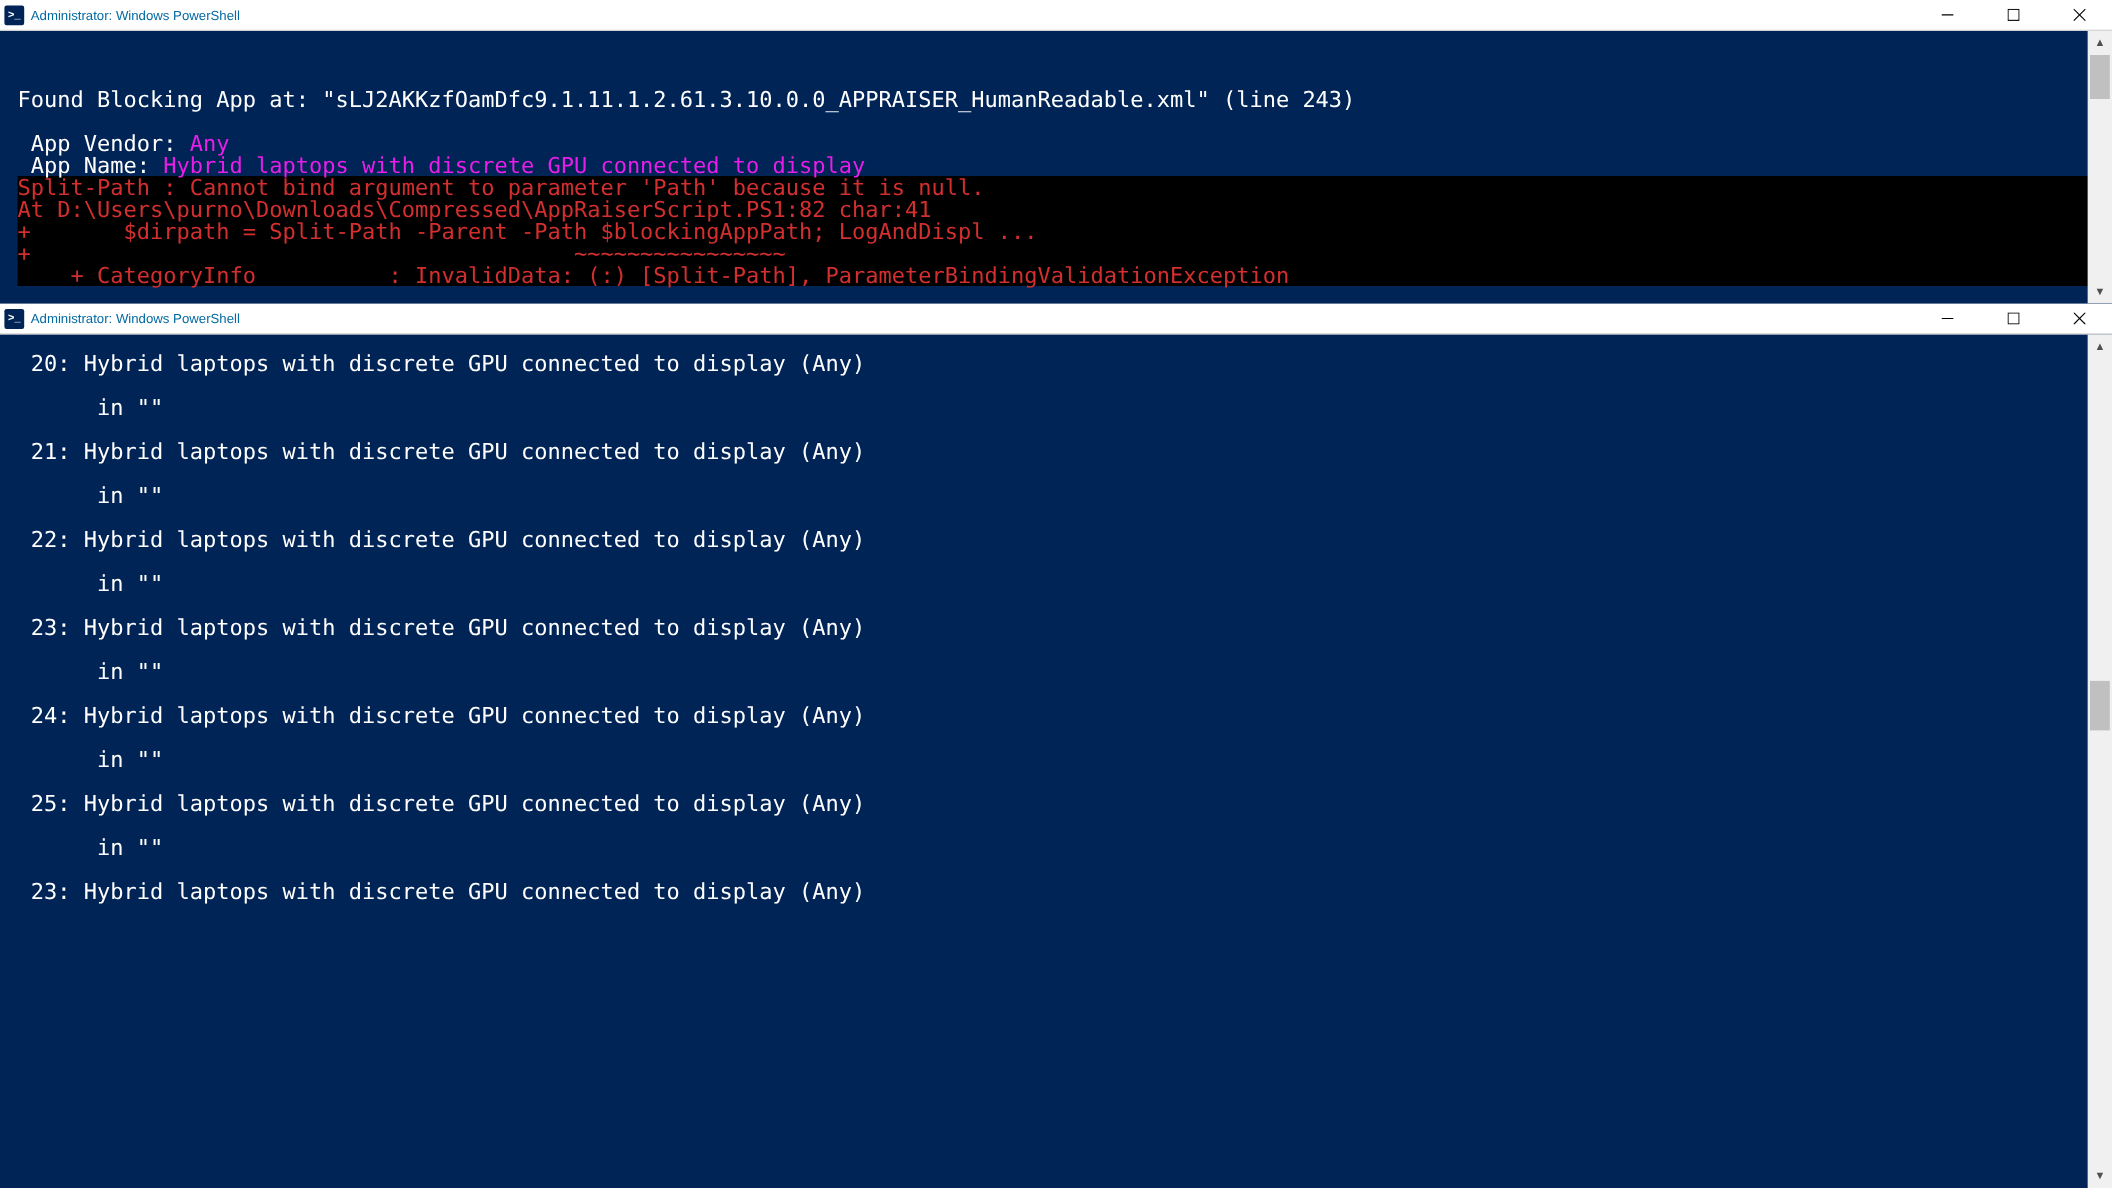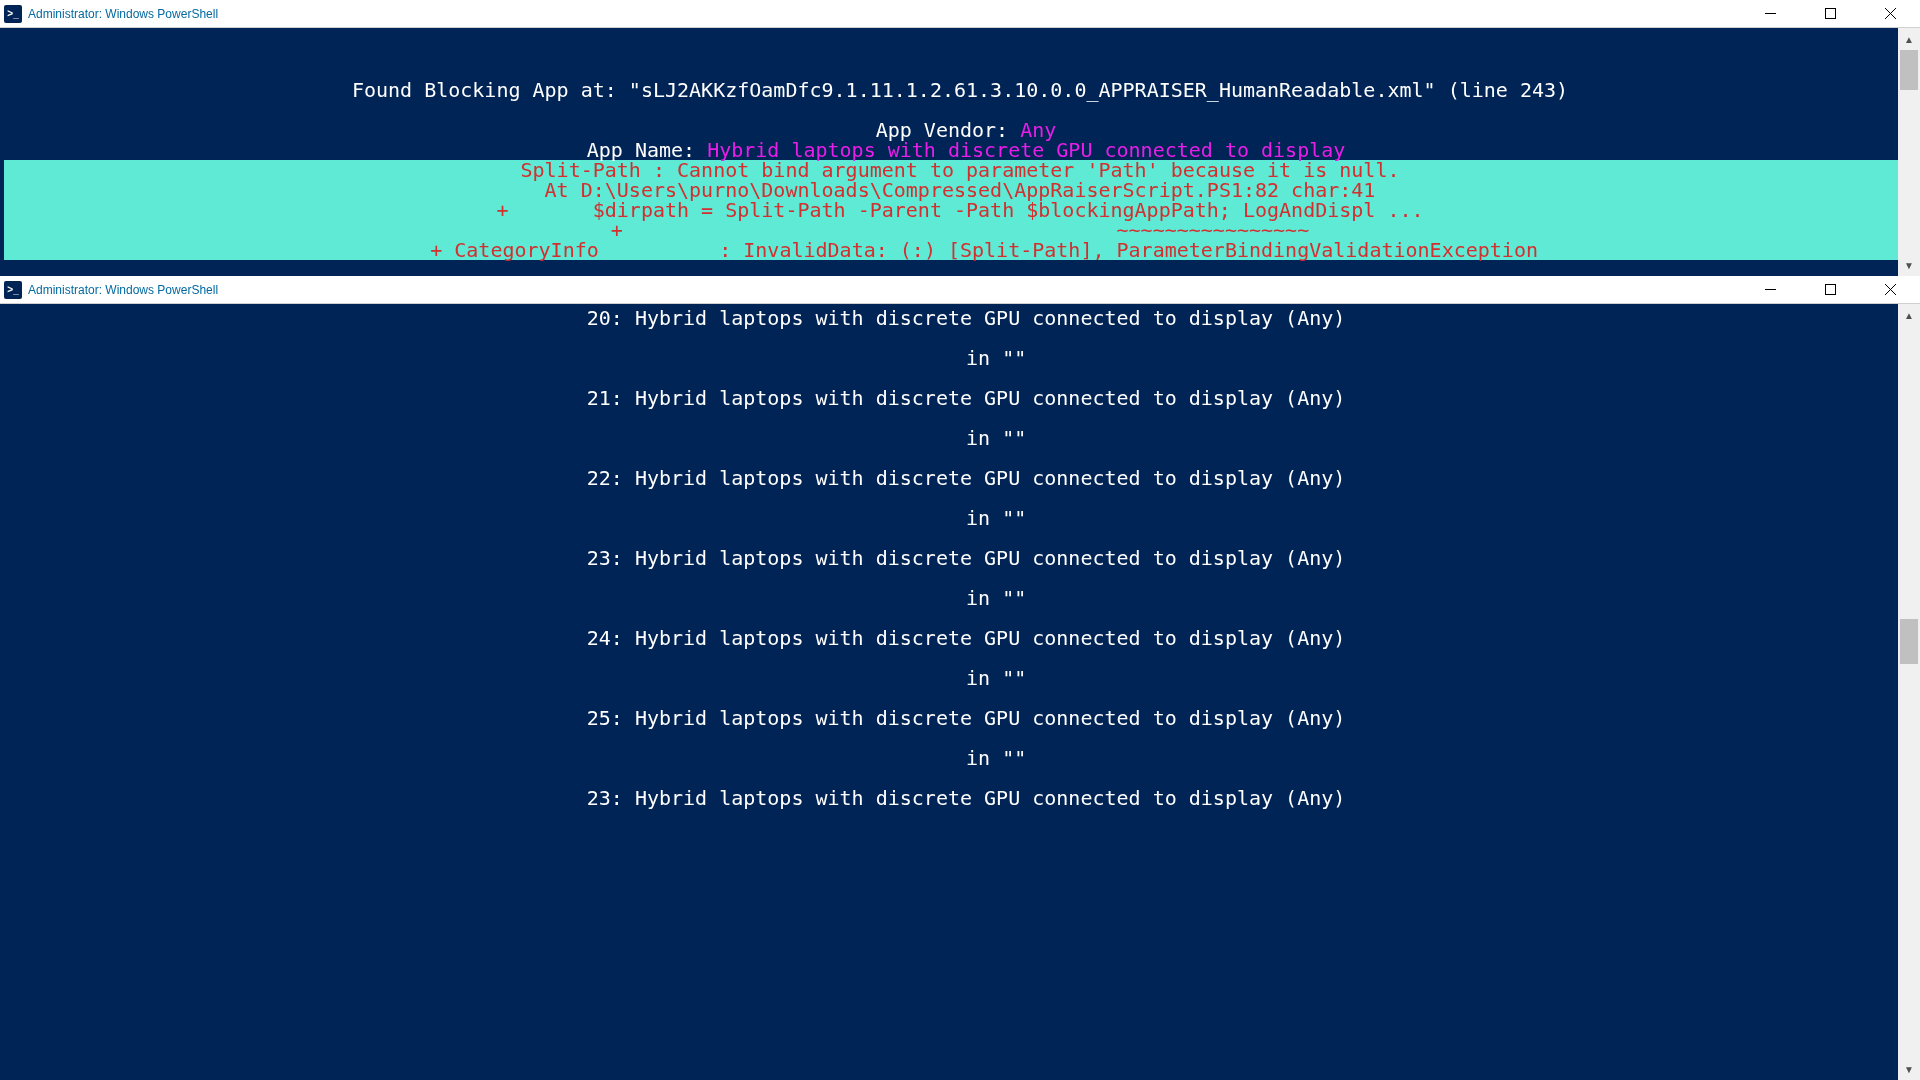--- a/index.html
+++ b/index.html
@@ -71,26 +71,25 @@
     flex: 1;
     position: relative;
     overflow: hidden;
   }
   .console-inner {
     font-family: Consolas, "Lucida Console", monospace;
     font-size: 20px;
     line-height: 20px;
     color: #ffffff;
     white-space: pre;
-    padding: 4px;
-    text-align: center;
+    padding: 16px;
   }
   .win-top .console-inner { padding-top: 52px; }
   .err-block {
-    background: #5eead4;
+    background: #000000;
     color: #d32f2f;
   }
   .magenta { color: #e81ee8; }
   .idx-red { color: #ffffff; }
   .scrollbar {
     position: absolute;
     right: 0;
     top: 0;
     bottom: 0;
     width: 22px;

